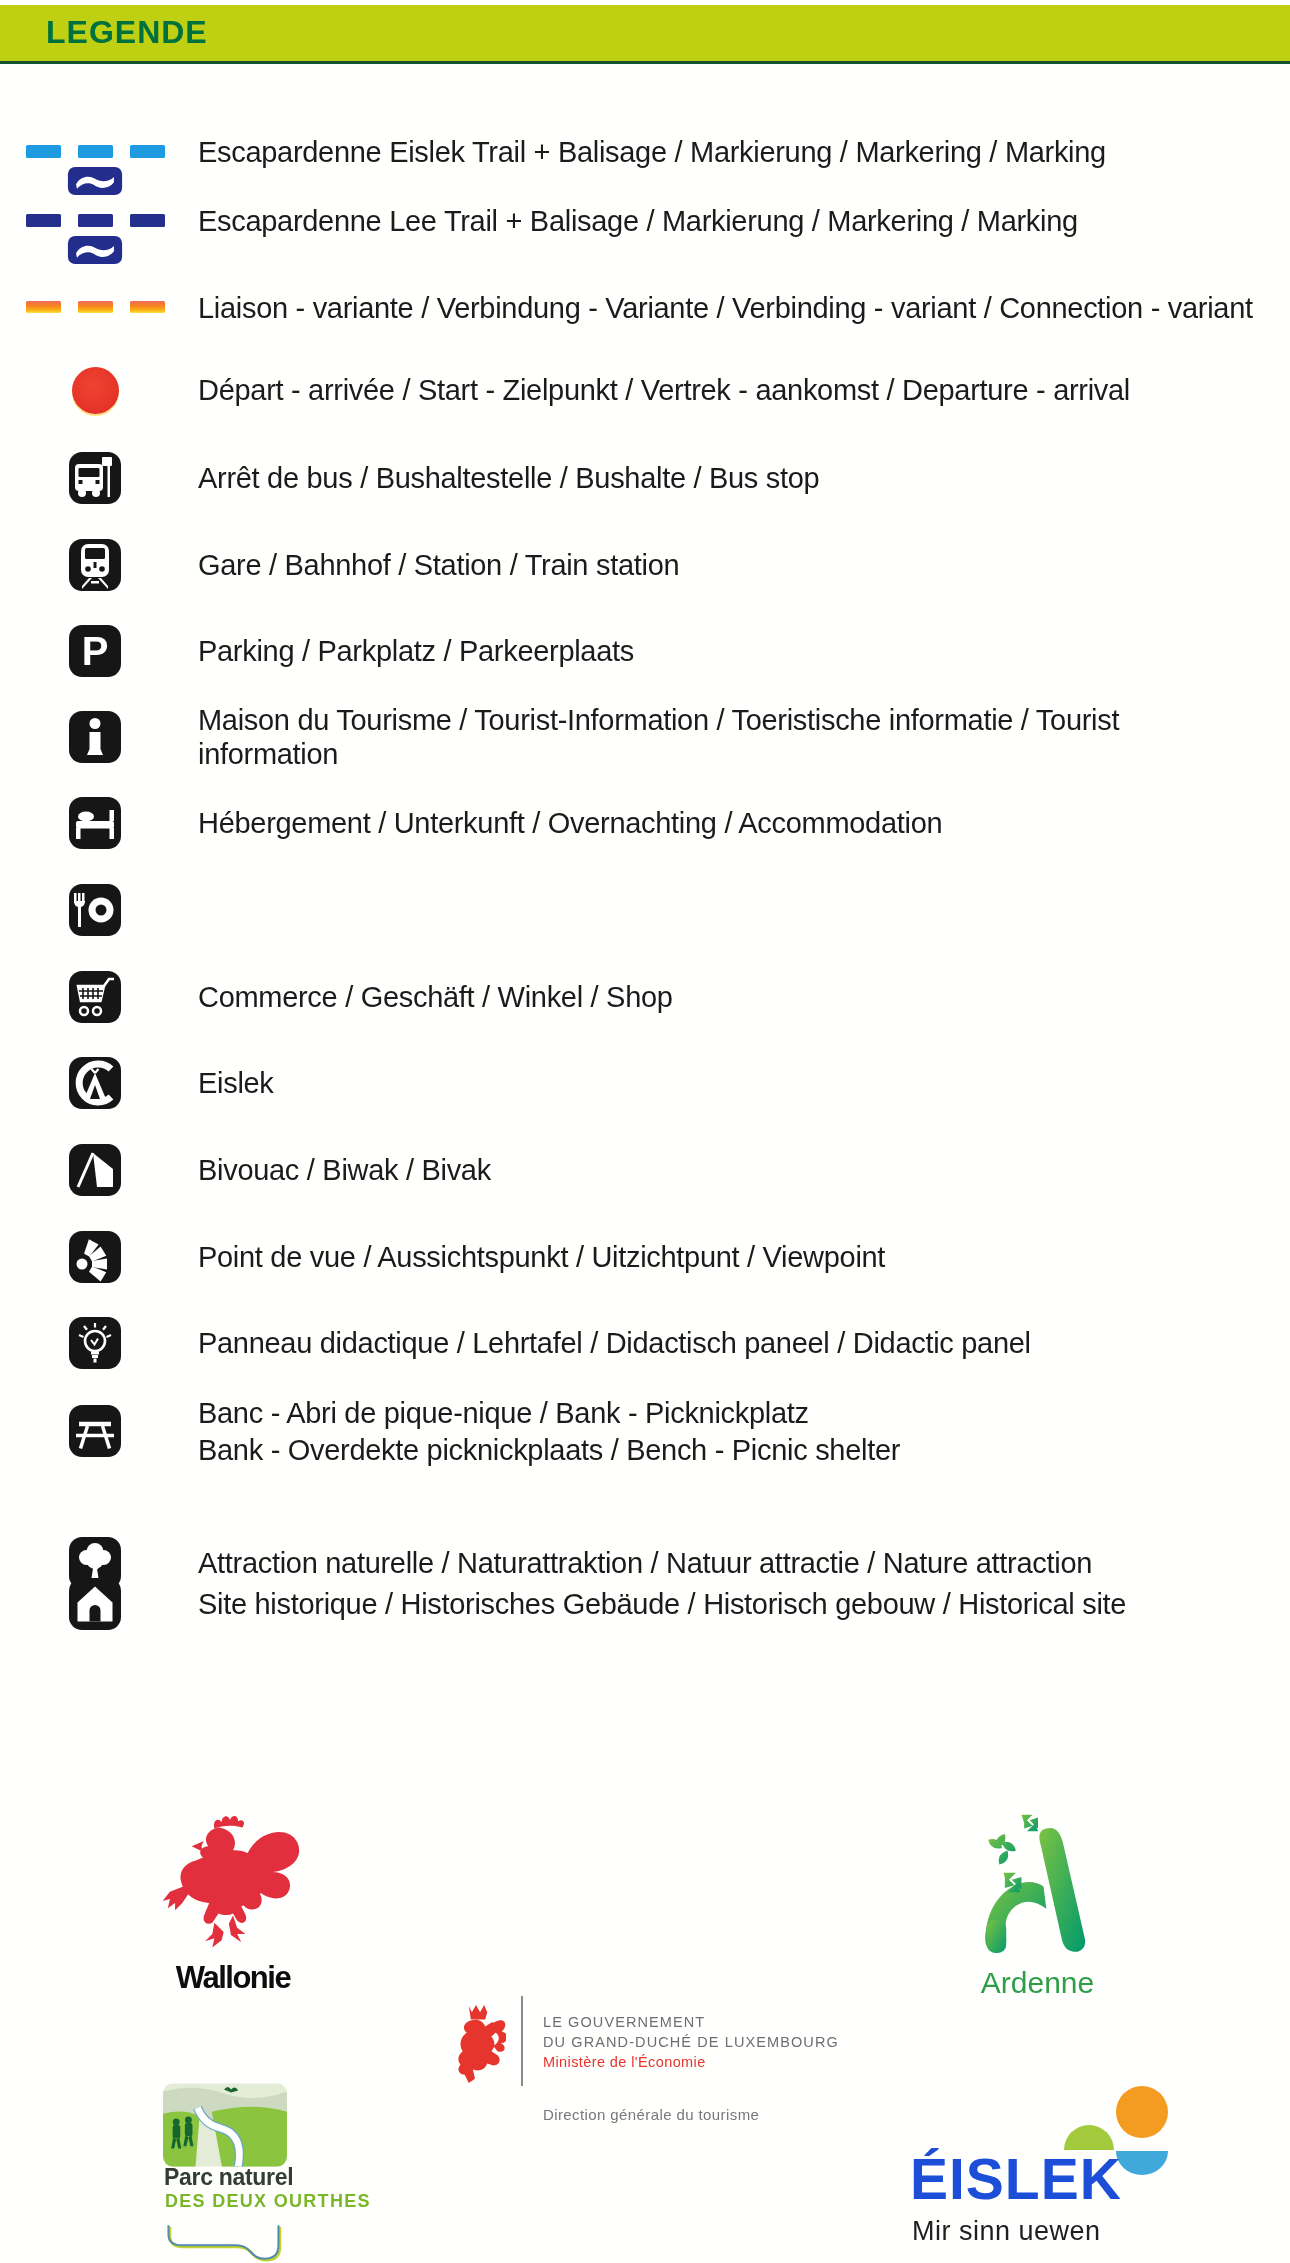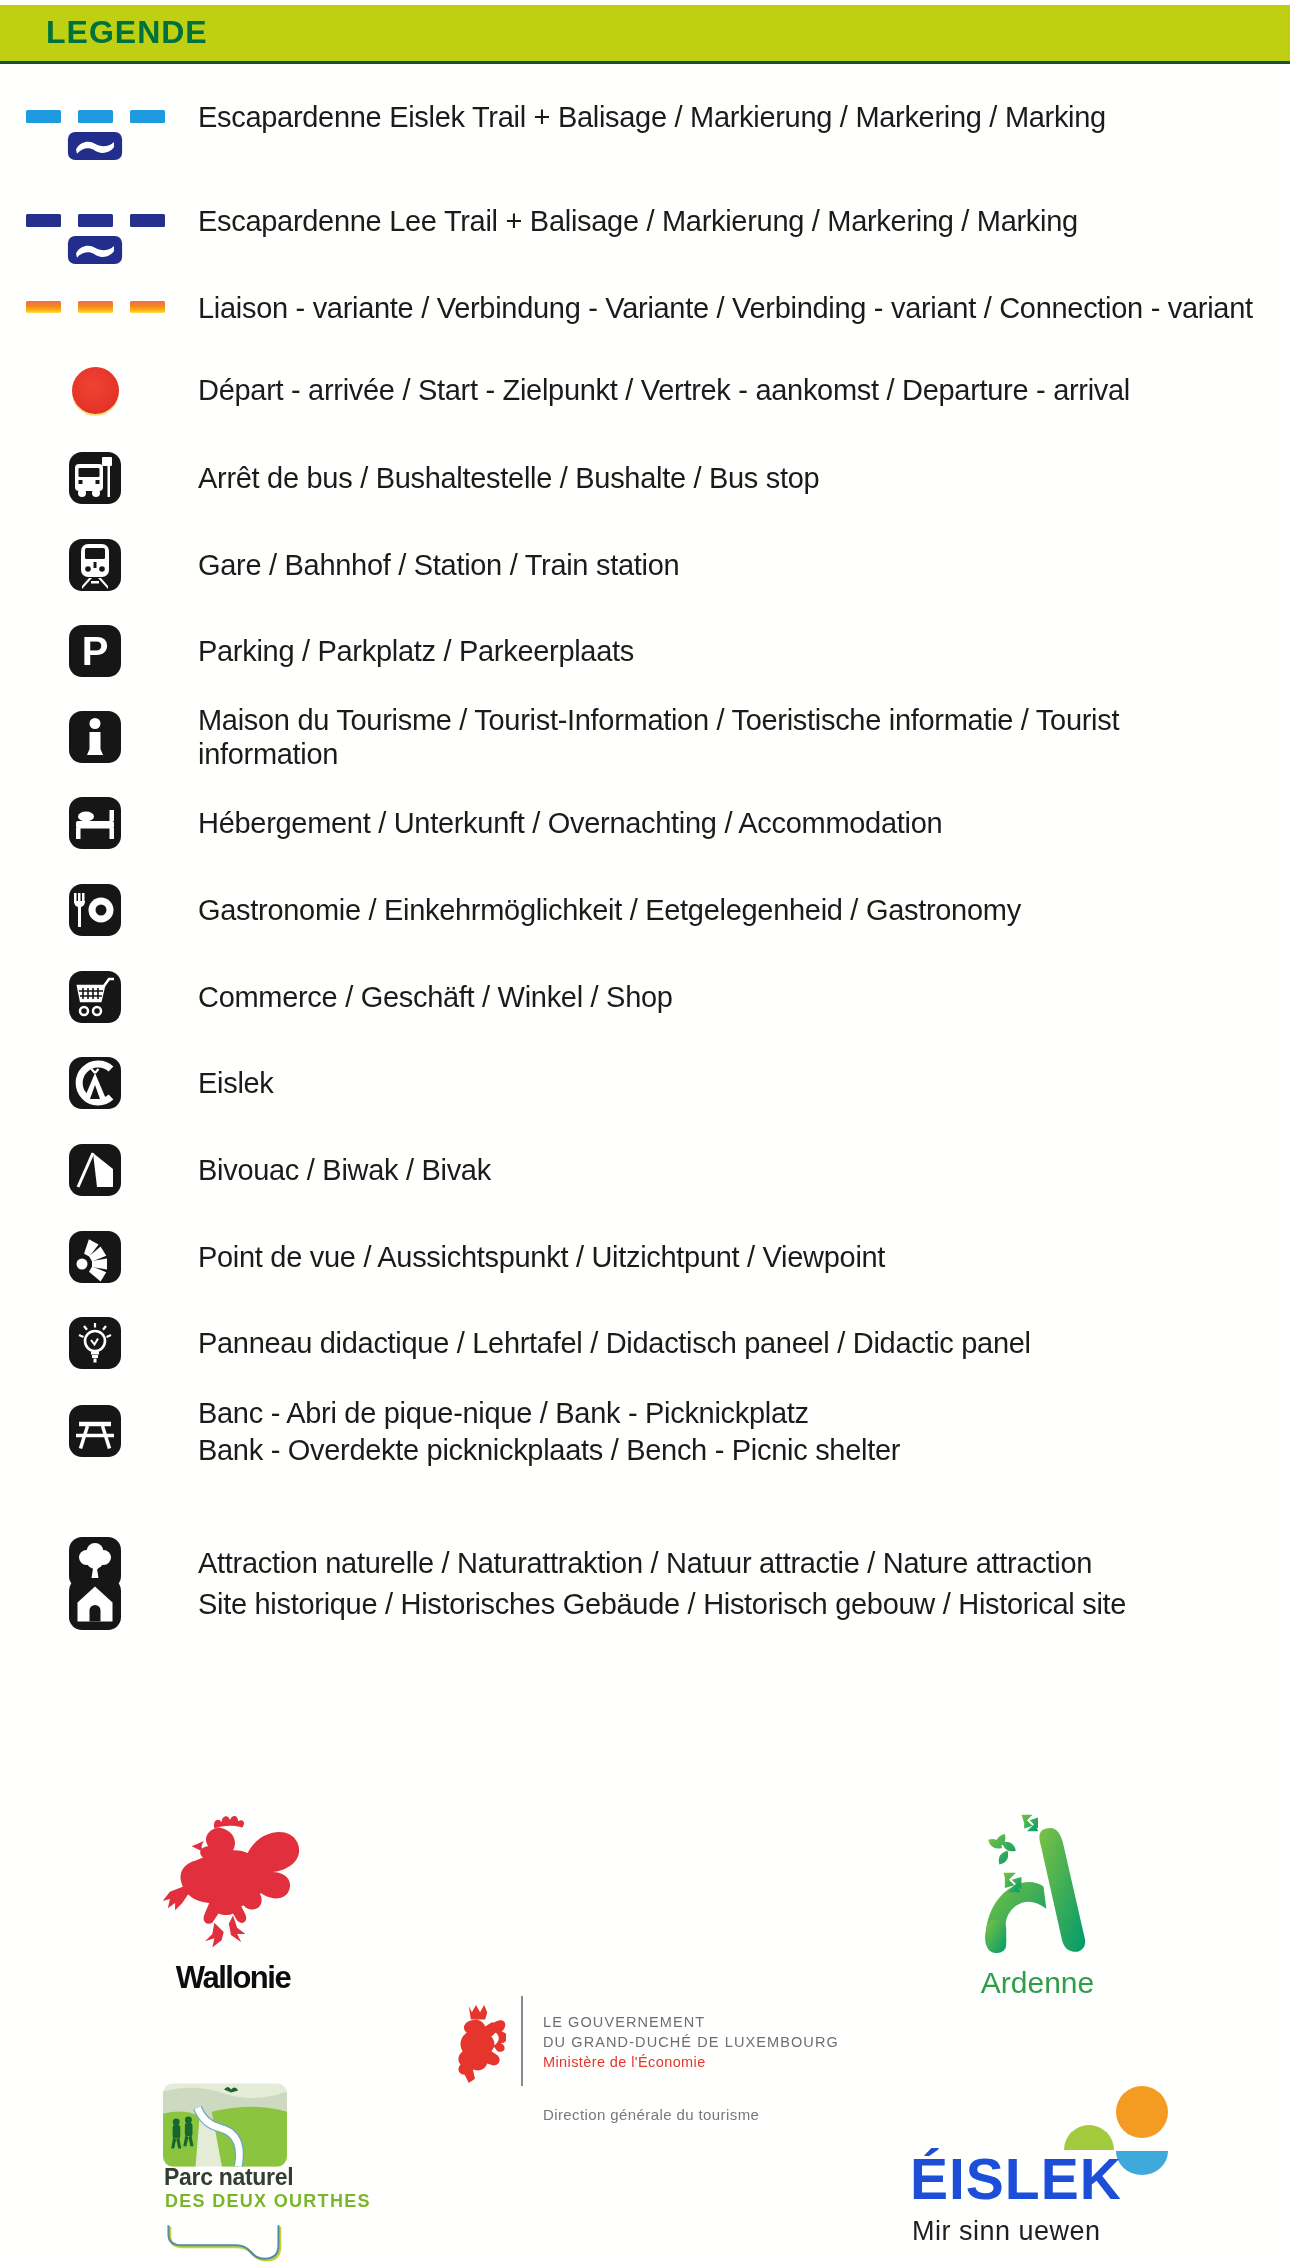--- a/index.html
+++ b/index.html
@@ -61,21 +61,21 @@
 </head>
 <body>
 
 <div id="page">
 
   <div class="header-bar">
     <div class="header-title">LEGENDE</div>
   </div>
 
   <div class="legend" id="legend">
-      <div class="row" style="top: 74px;">
+      <div class="row" style="top: 109px;">
       <div class="iconbox wide">
           <div class="dashrow">
             <div class="dash eislek"></div>
             <div class="dash eislek"></div>
             <div class="dash eislek"></div>
           </div>
           <svg class="badge" width="60" height="31" viewBox="0 0 60 31">
             <rect width="60" height="31" rx="8" fill="var(--badge_blue)"></rect>
             <path d="M9 19 C14 10 24 9 30 13 C36 17 45 17 51 11 L51 17 C46 24 35 25 29 20 C23 16 15 18 10 24 Z" fill="#fff"></path>
           </svg>
@@ -206,23 +206,20 @@
             <rect x="3" y="3" width="52" height="52" rx="13" fill="var(--icon_black)"></rect>
             <g fill="#fff">
               <rect x="8" y="12" width="2.5" height="10"></rect>
               <rect x="12" y="12" width="2.5" height="10"></rect>
               <rect x="16" y="12" width="2.5" height="10"></rect>
               <path d="M8 20 q0 5 4 6 v20 h3 v-20 q4 -1 4 -6 z"></path>
               <circle cx="35" cy="29" r="12.5"></circle>
             </g>
             <circle cx="35" cy="29" r="5.5" fill="var(--icon_black)"></circle>
           </svg>
-        </div>
-      <div class="label">
-          <div>Gastronomie / Einkehrmöglichkeit / Eetgelegenheid / Gastronomy</div>
         </div>
     </div>
       <div class="row" style="top: 954px;">
       <div class="iconbox">
           <svg width="58" height="58" viewBox="0 0 58 58">
             <rect x="3" y="3" width="52" height="52" rx="13" fill="var(--icon_black)"></rect>
             <g stroke="#fff" stroke-width="2.5" fill="none">
               <path d="M12 18 h26 l-3.5 15 h-19.5 z" fill="#fff"></path>
               <path d="M38 18 l5 -7 h5"></path>
               <circle cx="18" cy="43" r="4"></circle>

